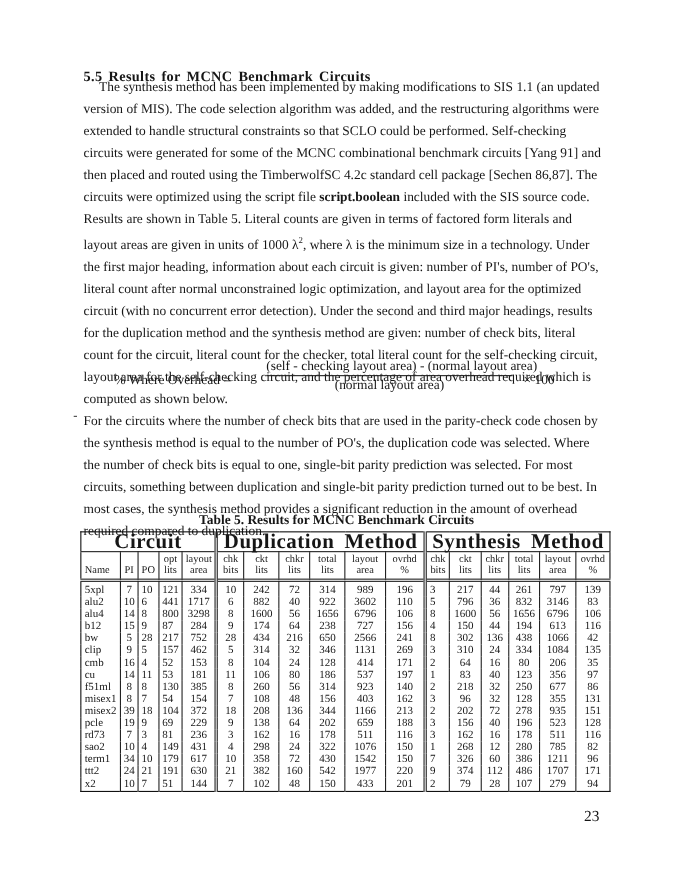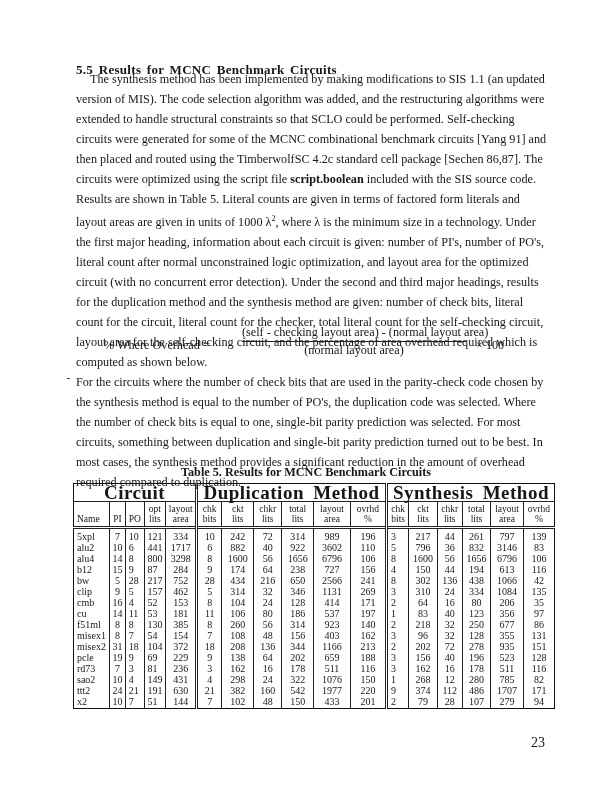--- a/index.html
+++ b/index.html
@@ -326,21 +326,21 @@
             <td>162</td>
             <td class="dbl left-num">3</td>
             <td>96</td>
             <td>32</td>
             <td>128</td>
             <td>355</td>
             <td>131</td>
           </tr>
           <tr>
             <td class="name">misex2</td>
-            <td class="lb">31</td>
+            <td class="lb">39</td>
             <td class="left-num">18</td>
             <td class="left-num">104</td>
             <td>372</td>
             <td class="dbl">18</td>
             <td>208</td>
             <td>136</td>
             <td>344</td>
             <td>1166</td>
             <td>213</td>
             <td class="dbl left-num">2</td>
@@ -401,20 +401,39 @@
             <td>1076</td>
             <td>150</td>
             <td class="dbl left-num">1</td>
             <td>268</td>
             <td>12</td>
             <td>280</td>
             <td>785</td>
             <td>82</td>
           </tr>
           <tr>
+            <td class="name">term1</td>
+            <td class="lb">34</td>
+            <td class="left-num">10</td>
+            <td class="left-num">179</td>
+            <td>617</td>
+            <td class="dbl">10</td>
+            <td>358</td>
+            <td>72</td>
+            <td>430</td>
+            <td>1542</td>
+            <td>150</td>
+            <td class="dbl left-num">7</td>
+            <td>326</td>
+            <td>60</td>
+            <td>386</td>
+            <td>1211</td>
+            <td>96</td>
+          </tr>
+          <tr>
             <td class="name">ttt2</td>
             <td class="lb">24</td>
             <td class="left-num">21</td>
             <td class="left-num">191</td>
             <td>630</td>
             <td class="dbl">21</td>
             <td>382</td>
             <td>160</td>
             <td>542</td>
             <td>1977</td>

